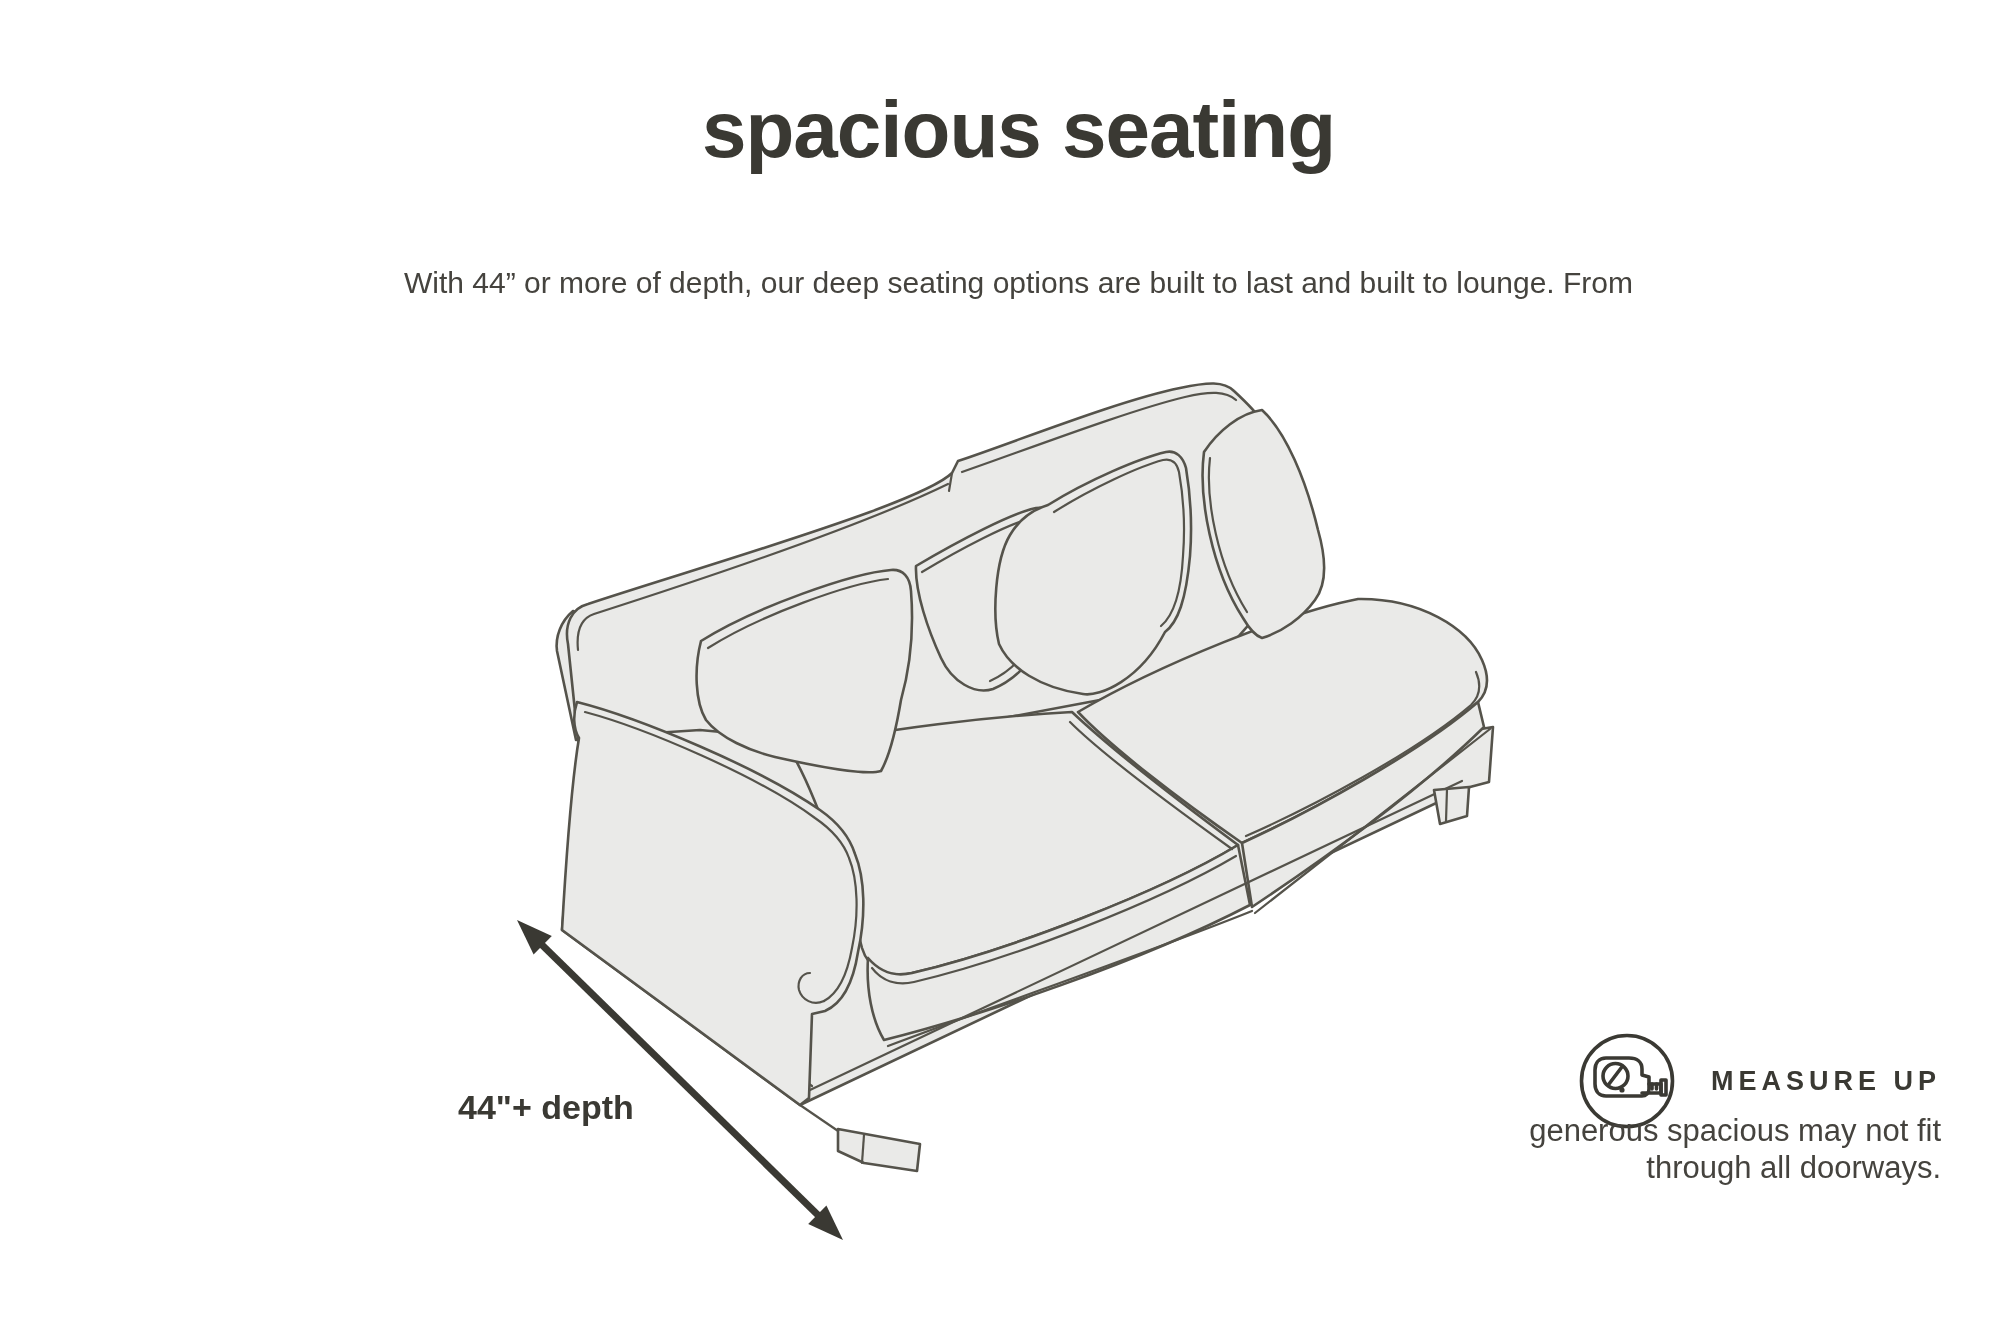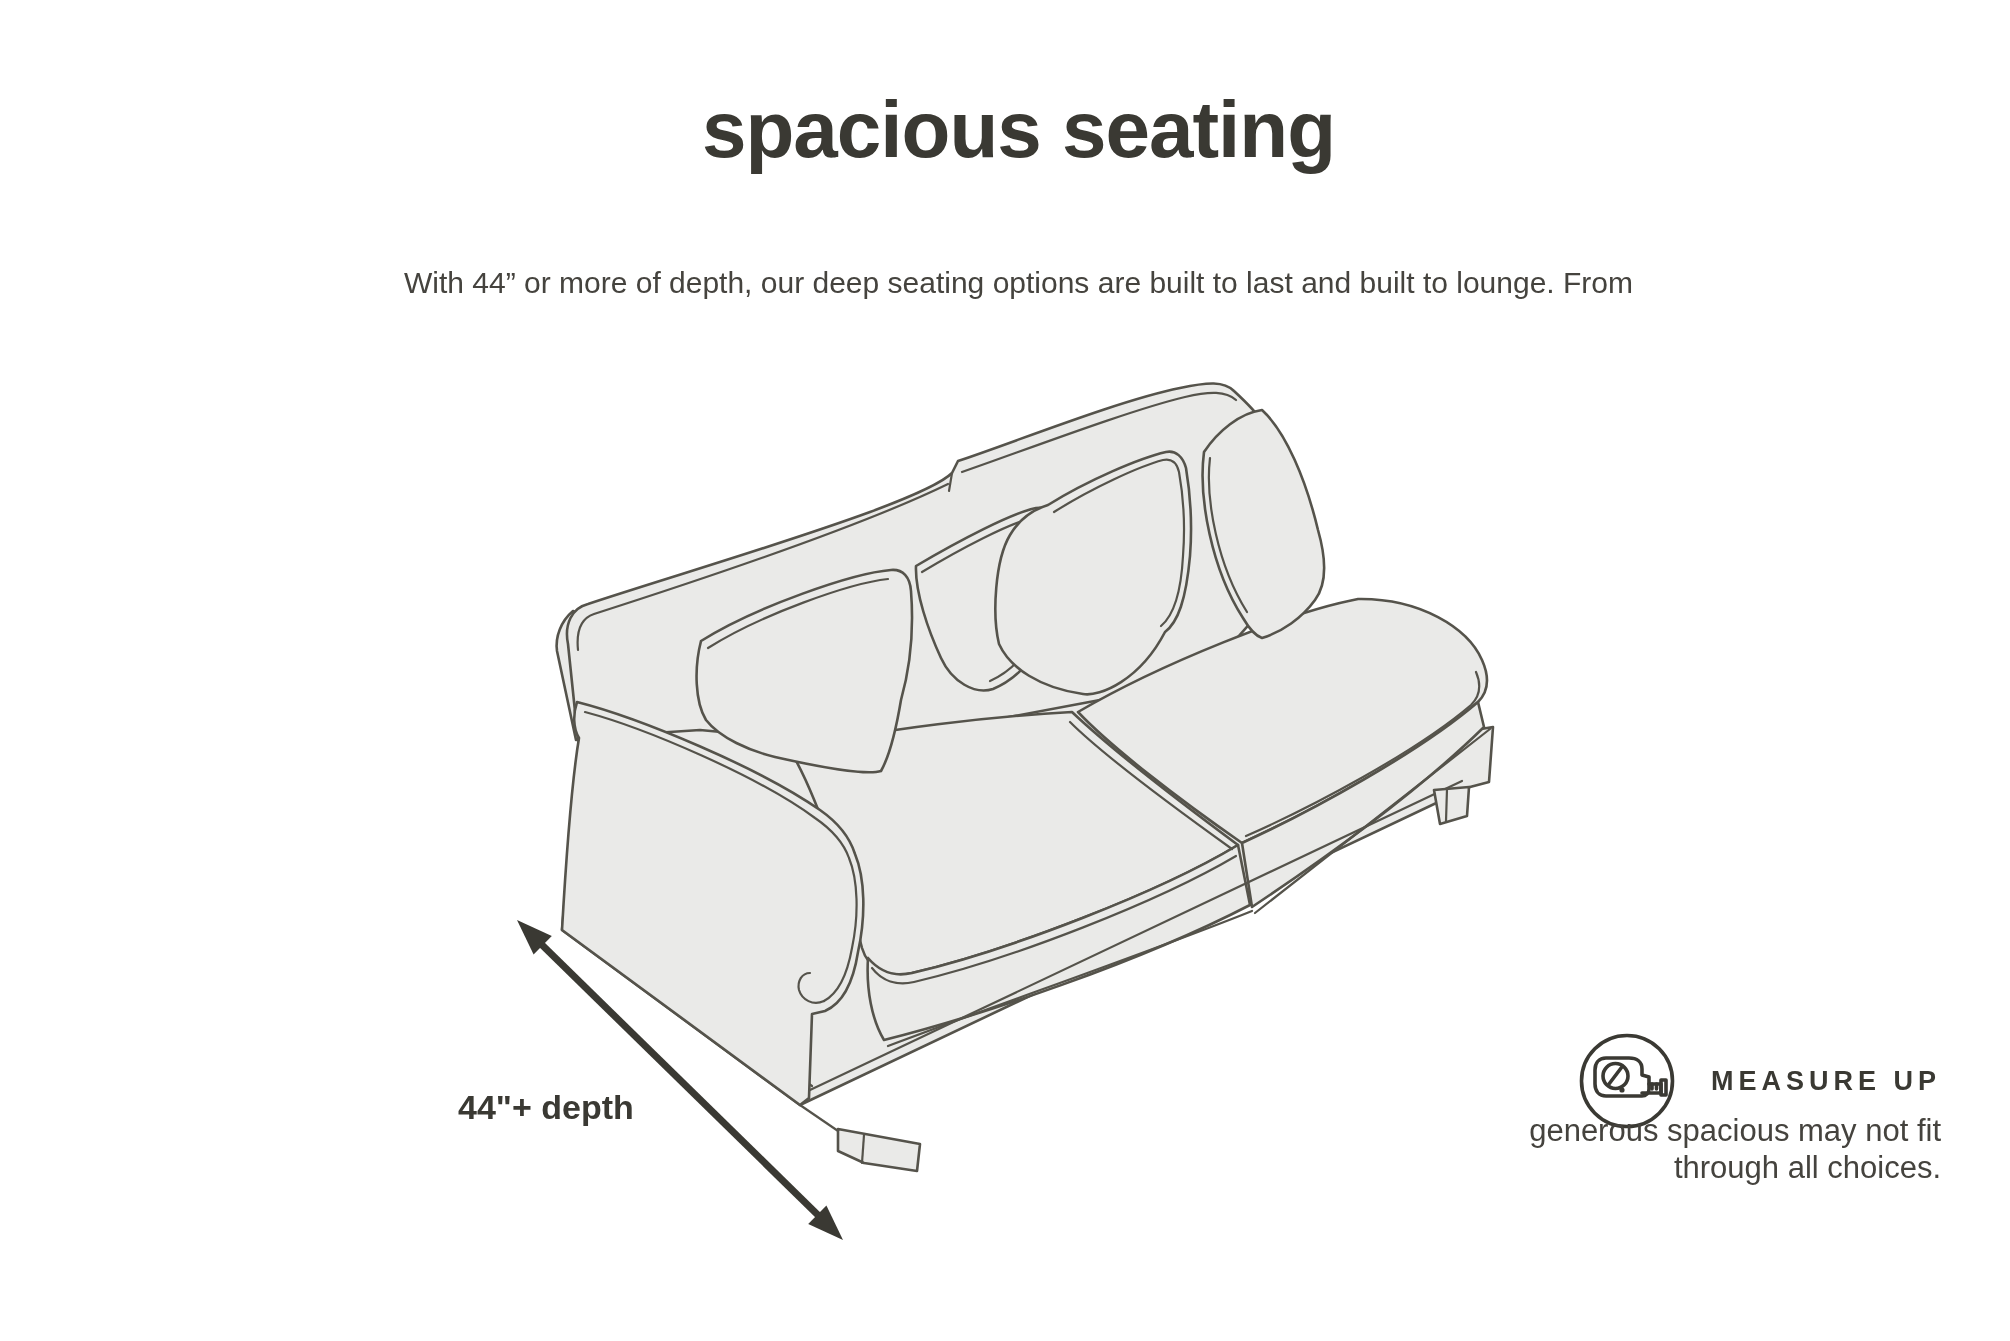--- a/index.html
+++ b/index.html
@@ -144,16 +144,16 @@
       <circle cx="45" cy="59" r="2.6" fill="#3a3933" stroke="none"></circle>
       <path class="ic" d="M72,53 L84,53 L84,62 L65,62"></path>
       <path class="ic" d="M75,53 L75,58 M79.5,53 L79.5,58"></path>
       <path class="ic" d="M84,49 L89,49 L89,64 L84,64 Z"></path>
     </svg>
     <span class="measure-title">MEASURE UP</span>
   </div>
 
   <div class="measure-text">
     <div>generous spacious may not fit</div>
-    <div>through all choices.</div>
+    <div>through all doorways.</div>
   </div>
 
 </div>
 
 </body></html>

